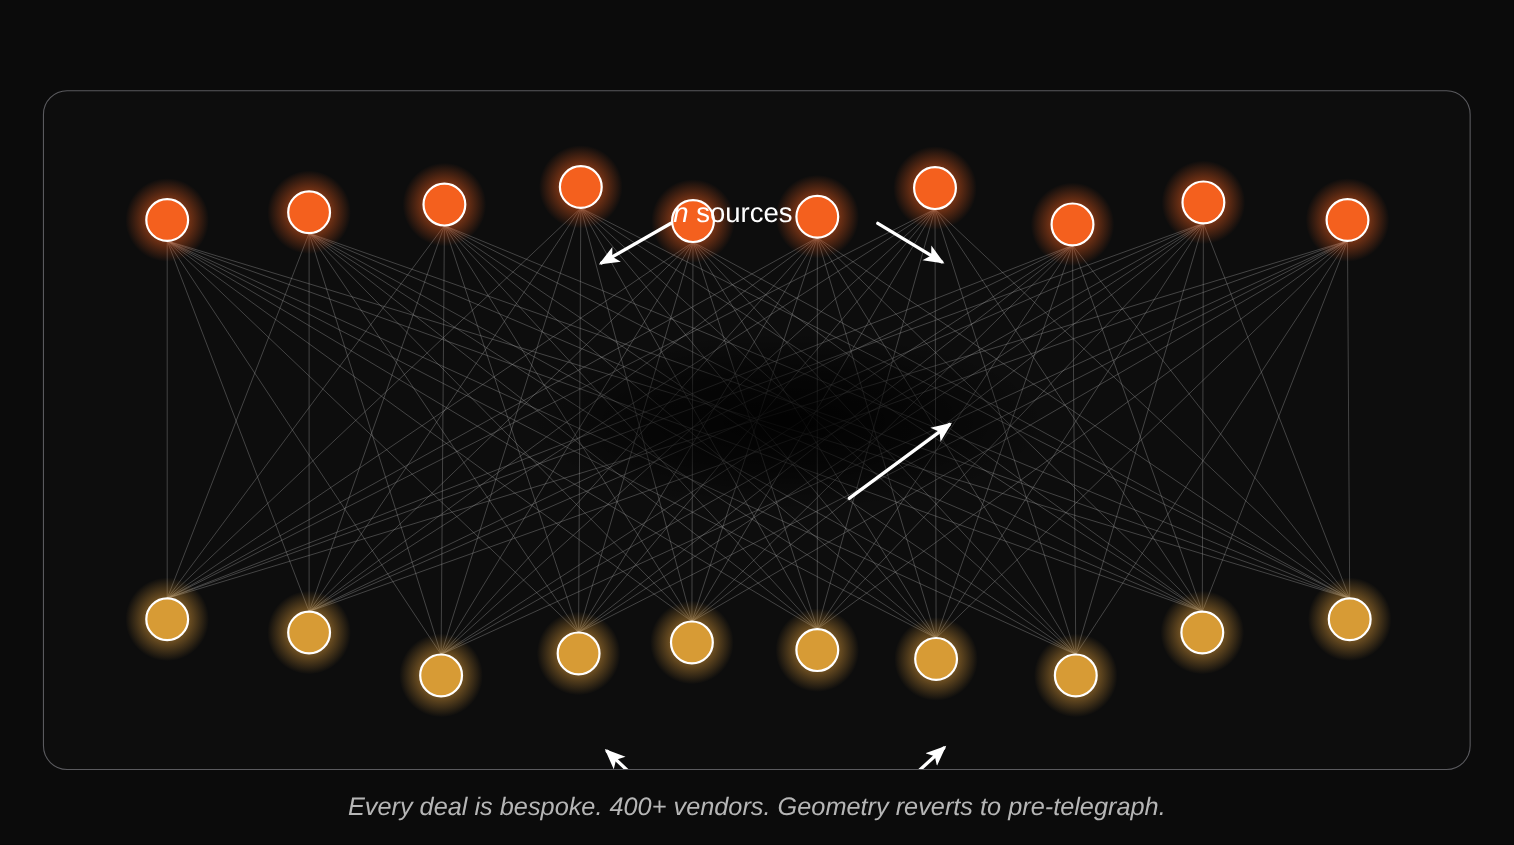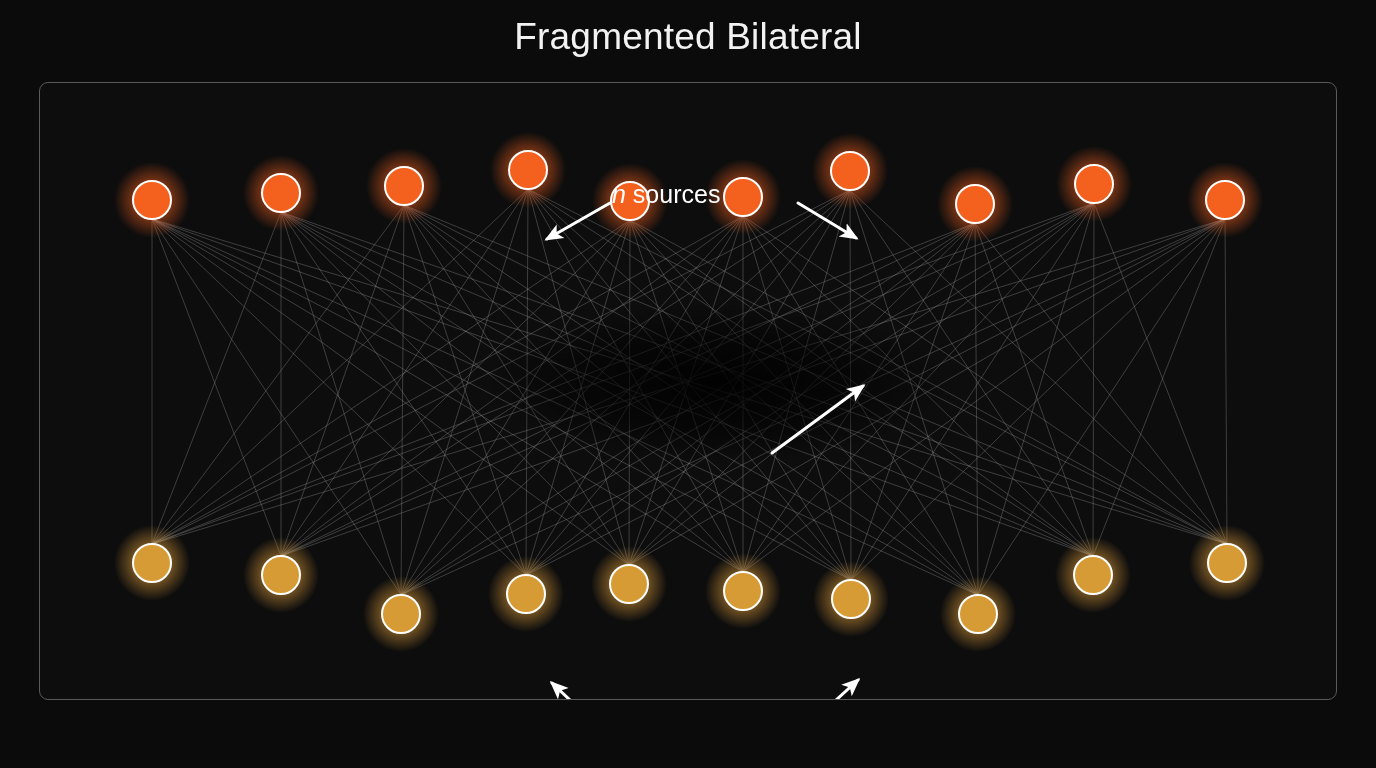--- a/index.html
+++ b/index.html
@@ -33,21 +33,21 @@
   }
 
   
   #panel {
     position: absolute;
     left: 39px;
     top: 82px;
     width: 1298px;
     height: 618px;
     border: 1px solid #5a5a5e;
-    border-radius: 9px;
+    border-radius: 22px;
     background: #0d0d0d;
     overflow: hidden;
   }
 
   #graph-svg {
     position: absolute;
     left: 0;
     top: 0;
     width: 1298px;
     height: 618px;
@@ -84,21 +84,20 @@
     left: 0; top: 0;
     width: 1298px; height: 618px;
     pointer-events: none;
   }
 </style>
 </head>
 <body>
 
 <div id="stage">
 
-  <div id="title">Fragmented Bilateral</div>
 
   <div id="panel">
 
     <svg id="graph-svg" viewBox="0 0 1298 618" preserveAspectRatio="none">
       <defs>
         <radialGradient id="glowOrange" cx="50%" cy="50%" r="50%">
           <stop offset="40%" stop-color="#f4601e" stop-opacity="0.55"></stop>
           <stop offset="100%" stop-color="#f4601e" stop-opacity="0"></stop>
         </radialGradient>
         <radialGradient id="glowAmber" cx="50%" cy="50%" r="50%">
@@ -274,14 +273,15 @@
           <line x1="568" y1="653" x2="512" y2="600" stroke="#ffffff" stroke-width="3" stroke-linecap="round" marker-end="url(#arrowHead)"></line>
           <line x1="760" y1="650" x2="818" y2="597" stroke="#ffffff" stroke-width="3" stroke-linecap="round" marker-end="url(#arrowHead)"></line>
         </g>
     </svg>
 
     <div class="annot" id="label-sources"><i>n</i><span> sources</span></div>
 
 
   </div>
 
+  <div id="caption">Every deal is bespoke. 400+ vendors. Geometry reverts to pre-telegraph.</div>
 
 </div>
 
 </body></html>

